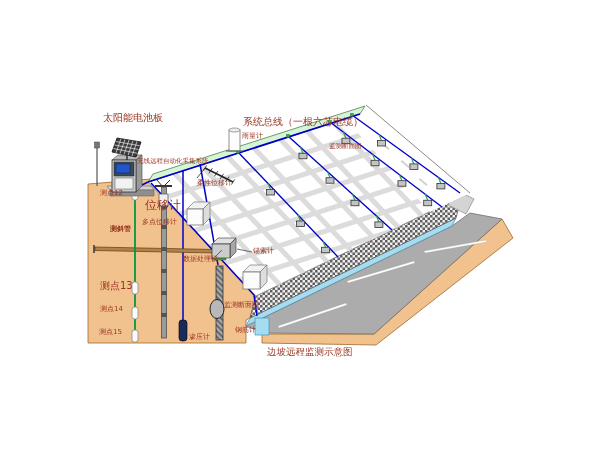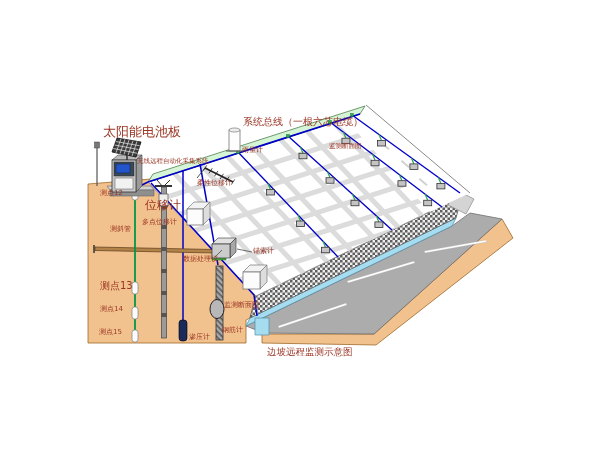--- a/index.html
+++ b/index.html
@@ -203,33 +203,33 @@
   </g>
 
   <g>
     <rect x="229" y="130" width="11" height="21" fill="#FDFDFD" stroke="#777" stroke-width="0.8"></rect>
     <ellipse cx="234.5" cy="130" rx="5.5" ry="2" fill="#EDEDED" stroke="#777" stroke-width="0.7"></ellipse>
     <line x1="226" y1="151" x2="243" y2="151" stroke="#555" stroke-width="1"></line>
   </g>
 </svg>
 
 <div id="labels">
-      <div class="lbl" style="left: 103px; top: 125px; font-size: 13px;">太阳能电池板</div>
+      <div class="lbl" style="left: 103px; top: 113px; font-size: 10px;">太阳能电池板</div>
       <div class="lbl" style="left: 137px; top: 158px; font-size: 6.5px;">无线远程自动化采集系统</div>
       <div class="lbl" style="left: 243px; top: 117px; font-size: 10px; text-align: center;">系统总线（一根六芯电缆）</div>
-      <div class="lbl" style="left: 242px; top: 147px; font-size: 7px;">雨量计</div>
+      <div class="lbl" style="left: 242px; top: 133px; font-size: 7px;">雨量计</div>
       <div class="lbl" style="left: 329px; top: 143px; font-size: 6.5px;">监测断面图</div>
       <div class="lbl" style="left: 197px; top: 180px; font-size: 7px;">柔性位移计</div>
       <div class="lbl" style="left: 145px; top: 199px; font-size: 12px;">位移计</div>
       <div class="lbl" style="left: 142px; top: 219px; font-size: 7px;">多点位移计</div>
-      <div class="lbl" style="left: 110px; top: 226px; font-size: 7px;">测斜管</div>
+      <div class="lbl" style="left: 110px; top: 226px; font-size: 7px; font-weight: bold;">测斜管</div>
       <div class="lbl" style="left: 100px; top: 190px; font-size: 7px;">测点12</div>
       <div class="lbl" style="left: 100px; top: 281px; font-size: 10px;">测点13</div>
       <div class="lbl" style="left: 100px; top: 306px; font-size: 7px;">测点14</div>
       <div class="lbl" style="left: 99px; top: 329px; font-size: 7px;">测点15</div>
       <div class="lbl" style="left: 183px; top: 256px; font-size: 7px;">数据处理仪</div>
       <div class="lbl" style="left: 253px; top: 248px; font-size: 7px;">锚索计</div>
       <div class="lbl" style="left: 224px; top: 302px; font-size: 7px;">监测断面图</div>
       <div class="lbl" style="left: 189px; top: 334px; font-size: 7px;">渗压计</div>
-      <div class="lbl" style="left: 222px; top: 327px; font-size: 7px;">钢筋计</div>
+      <div class="lbl" style="left: 235px; top: 327px; font-size: 7px;">钢筋计</div>
     </div>
 <div class="lbl" id="title" style="left:267px;top:347px;font-size:9.5px;">边坡远程监测示意图</div>
 </div>
 
 </body></html>

